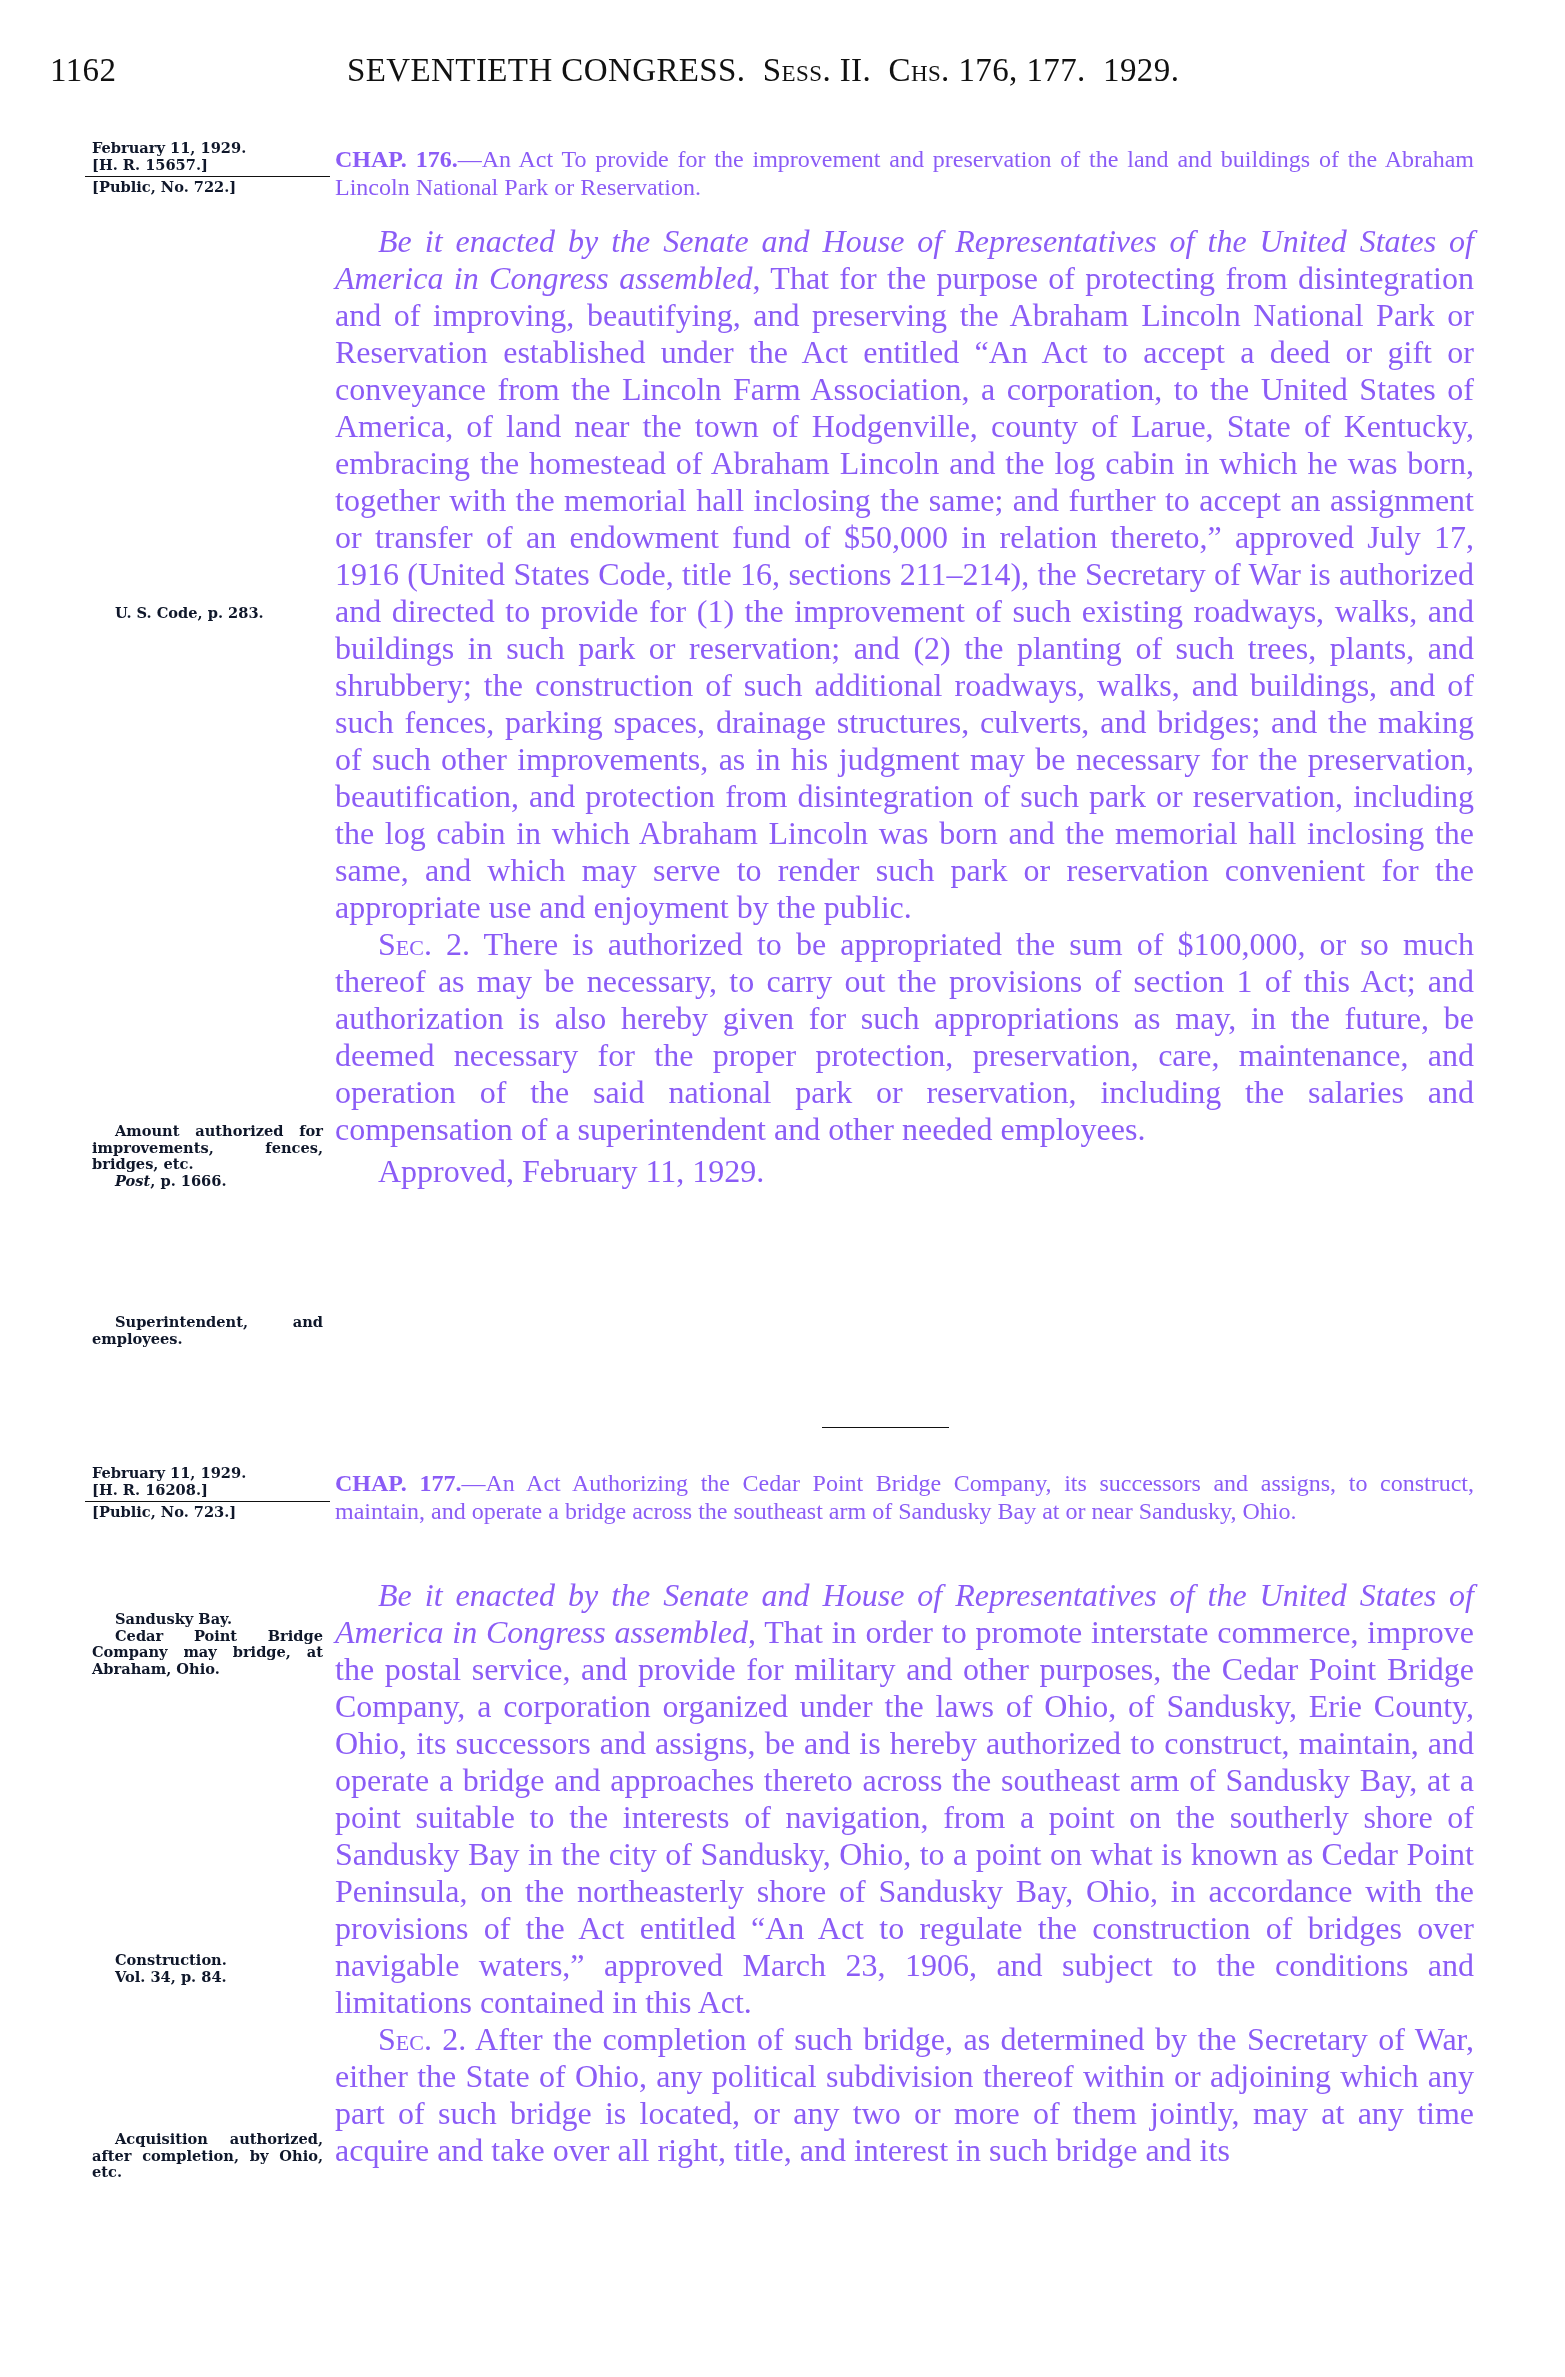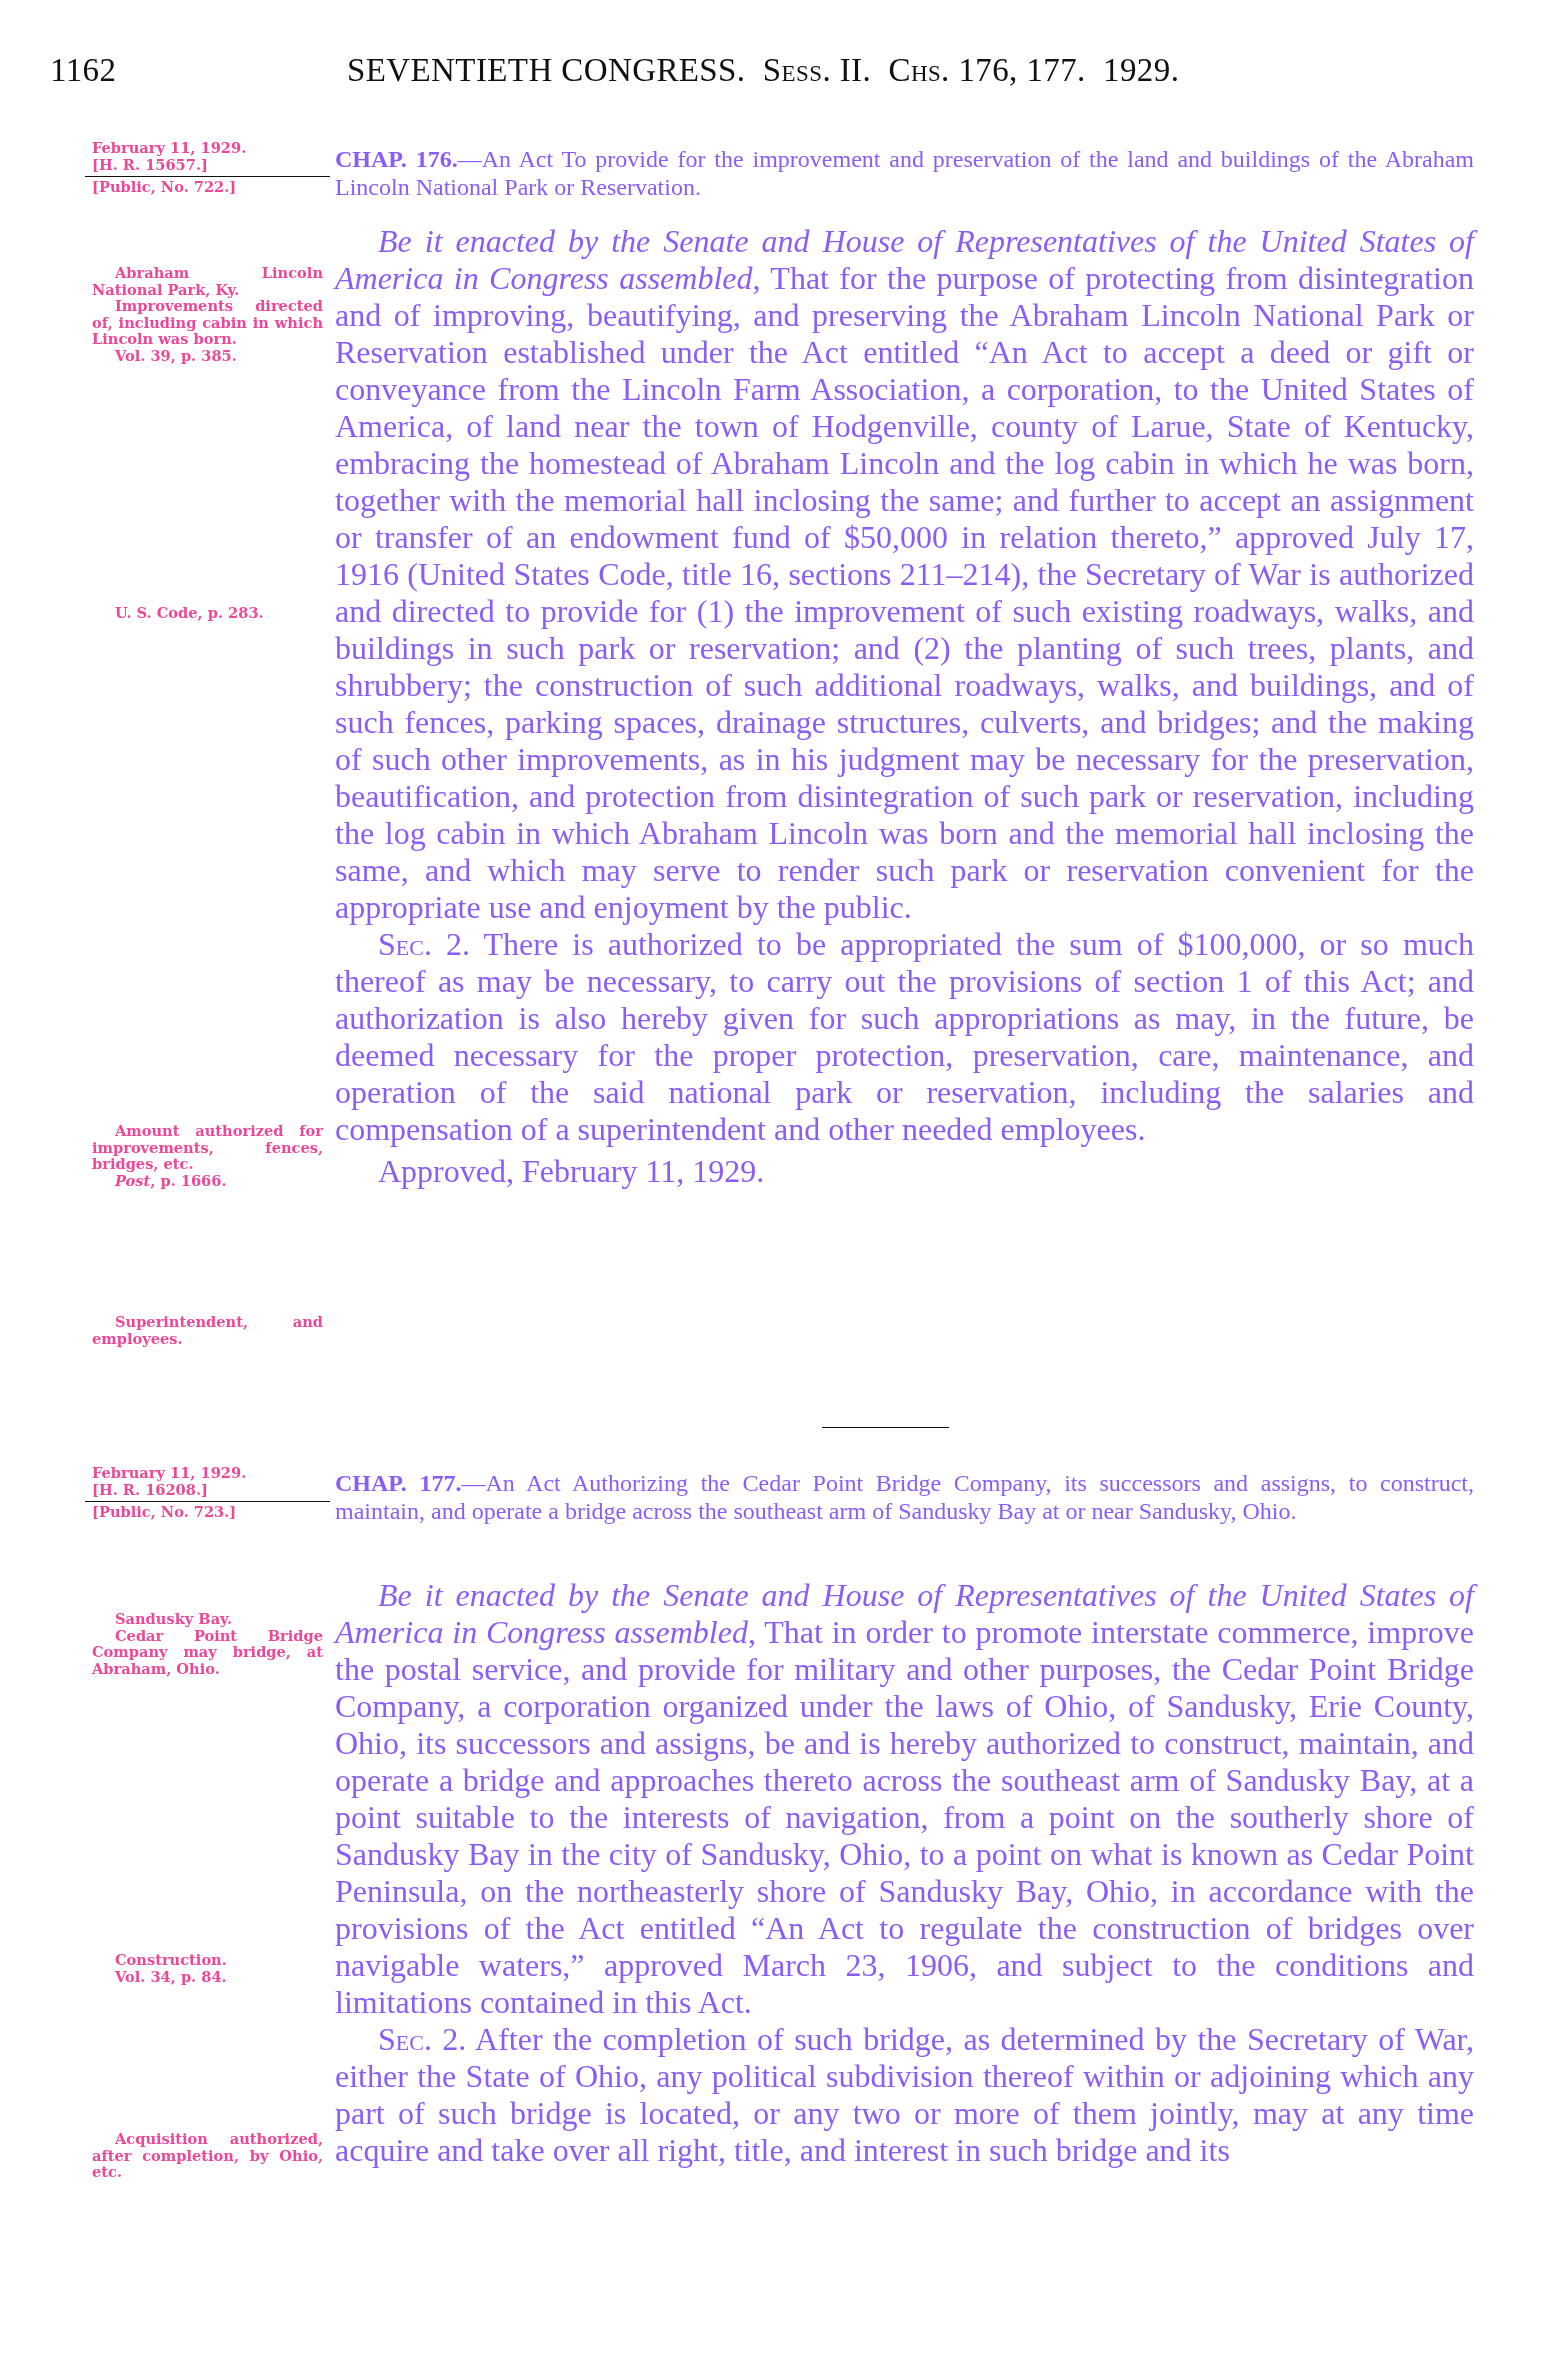--- a/index.html
+++ b/index.html
@@ -3,21 +3,21 @@
 <meta charset="utf-8">
 <style>
   html, body { margin:0; padding:0; background:#ffffff; }
   body { width:1566px; height:2377px; position:relative; overflow:hidden; color:#111; font-family:"DejaVu Serif","Liberation Serif",serif; }
   .page { position:absolute; left:0; top:0; width:1566px; height:1842px; }
   .running-head { position:absolute; top:52px; left:50px; width:1432px; height:50px; font-family:"Liberation Serif",serif; font-size:33px; letter-spacing:0.4px; }
   .running-head .pgno { position:absolute; left:0; top:0; }
   .running-head .title { position:absolute; left:297px; top:0; white-space:nowrap; }
   .sc { font-variant:small-caps; }
 
-  .margin { position:absolute; left:92px; width:231px; font-family:"DejaVu Serif",serif; font-size:14.6px; line-height:16.6px; font-weight:bold; text-align:justify; text-align-last:left; color:#ec4899; }
+  .margin { position:absolute; left:92px; width:231px; font-family:"DejaVu Serif",serif; font-size:14.6px; line-height:16.6px; font-weight:bold; text-align:justify; text-align-last:left; color:#0f172a; }
   .margin p { margin:0; text-indent:23px; }
   .margin p.noindent { text-indent:0; text-align:center; }
   .margin i { font-style:italic; }
   .margin .idrule { border-top:1.7px solid #111; margin:3.3px -6.7px 1.7px -6.7px; }
 
   .body { position:absolute; left:335px; width:1139px; font-family:"Liberation Serif",serif; font-size:32px; line-height:37px; text-align:justify; color:#8b5cf6; }
   .body p { margin:0; text-indent:43px; }
   .body p.chap { text-indent:0; font-size:24px; line-height:27.5px; }
   .body .chap-hd { font-weight:bold; }
   .body i { font-style:italic; }
@@ -43,25 +43,20 @@
     <p class="noindent">February 11, 1929.</p>
     <p class="noindent">[H. R. 15657.]</p>
     <div class="idrule"></div>
     <p class="noindent">[Public, No. 722.]</p>
   </div>
 
   <div class="body" style="top:146px;">
     <p class="chap"><span class="chap-hd">CHAP. 176.</span><span>—An Act To provide for the improvement and preservation of the land and buildings of the Abraham Lincoln National Park or Reservation.</span></p>
   </div>
 
-  <div class="margin" style="top:265px;">
-    <p>Abraham Lincoln National Park, Ky.</p>
-    <p>Improvements directed of, including cabin in which Lincoln was born.</p>
-    <p>Vol. 39, p. 385.</p>
-  </div>
 
   <div class="margin" style="top:605px;">
     <p>U. S. Code, p. 283.</p>
   </div>
 
   <div class="margin" style="top:1123px;">
     <p>Amount authorized for improvements, fences, bridges, etc.</p>
     <p><i>Post</i><span>, p. 1666.</span></p>
   </div>
 

